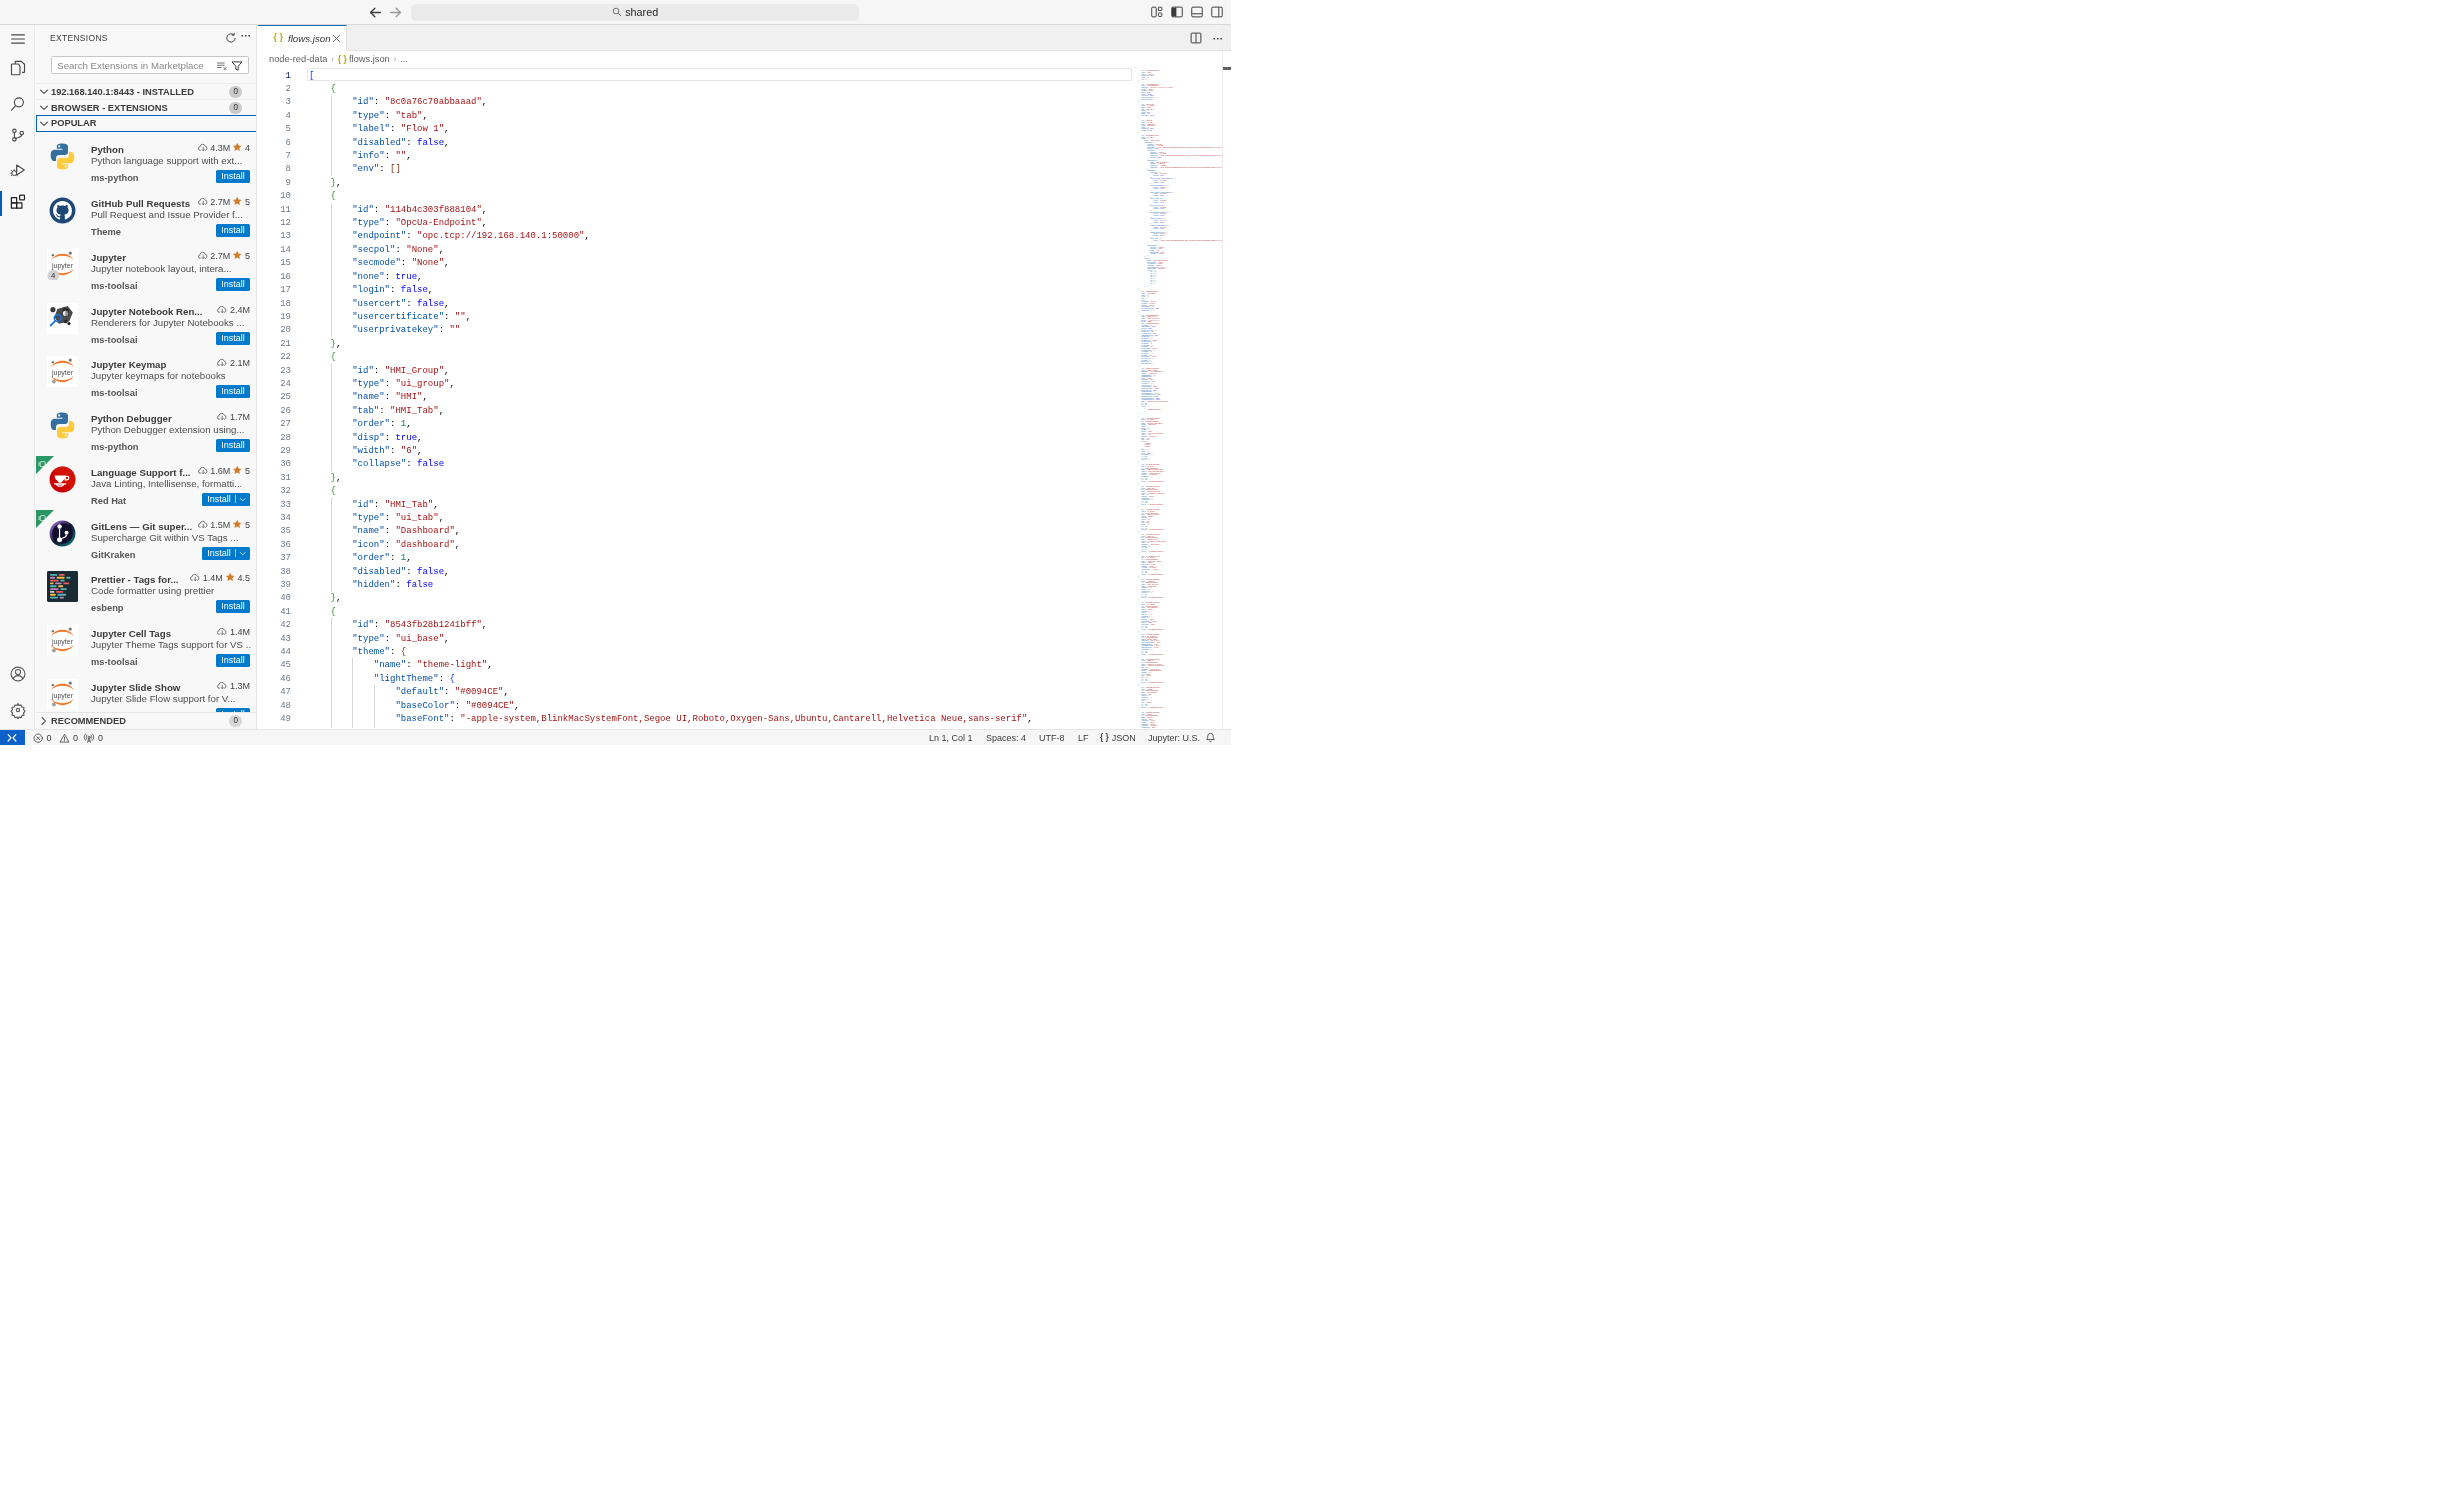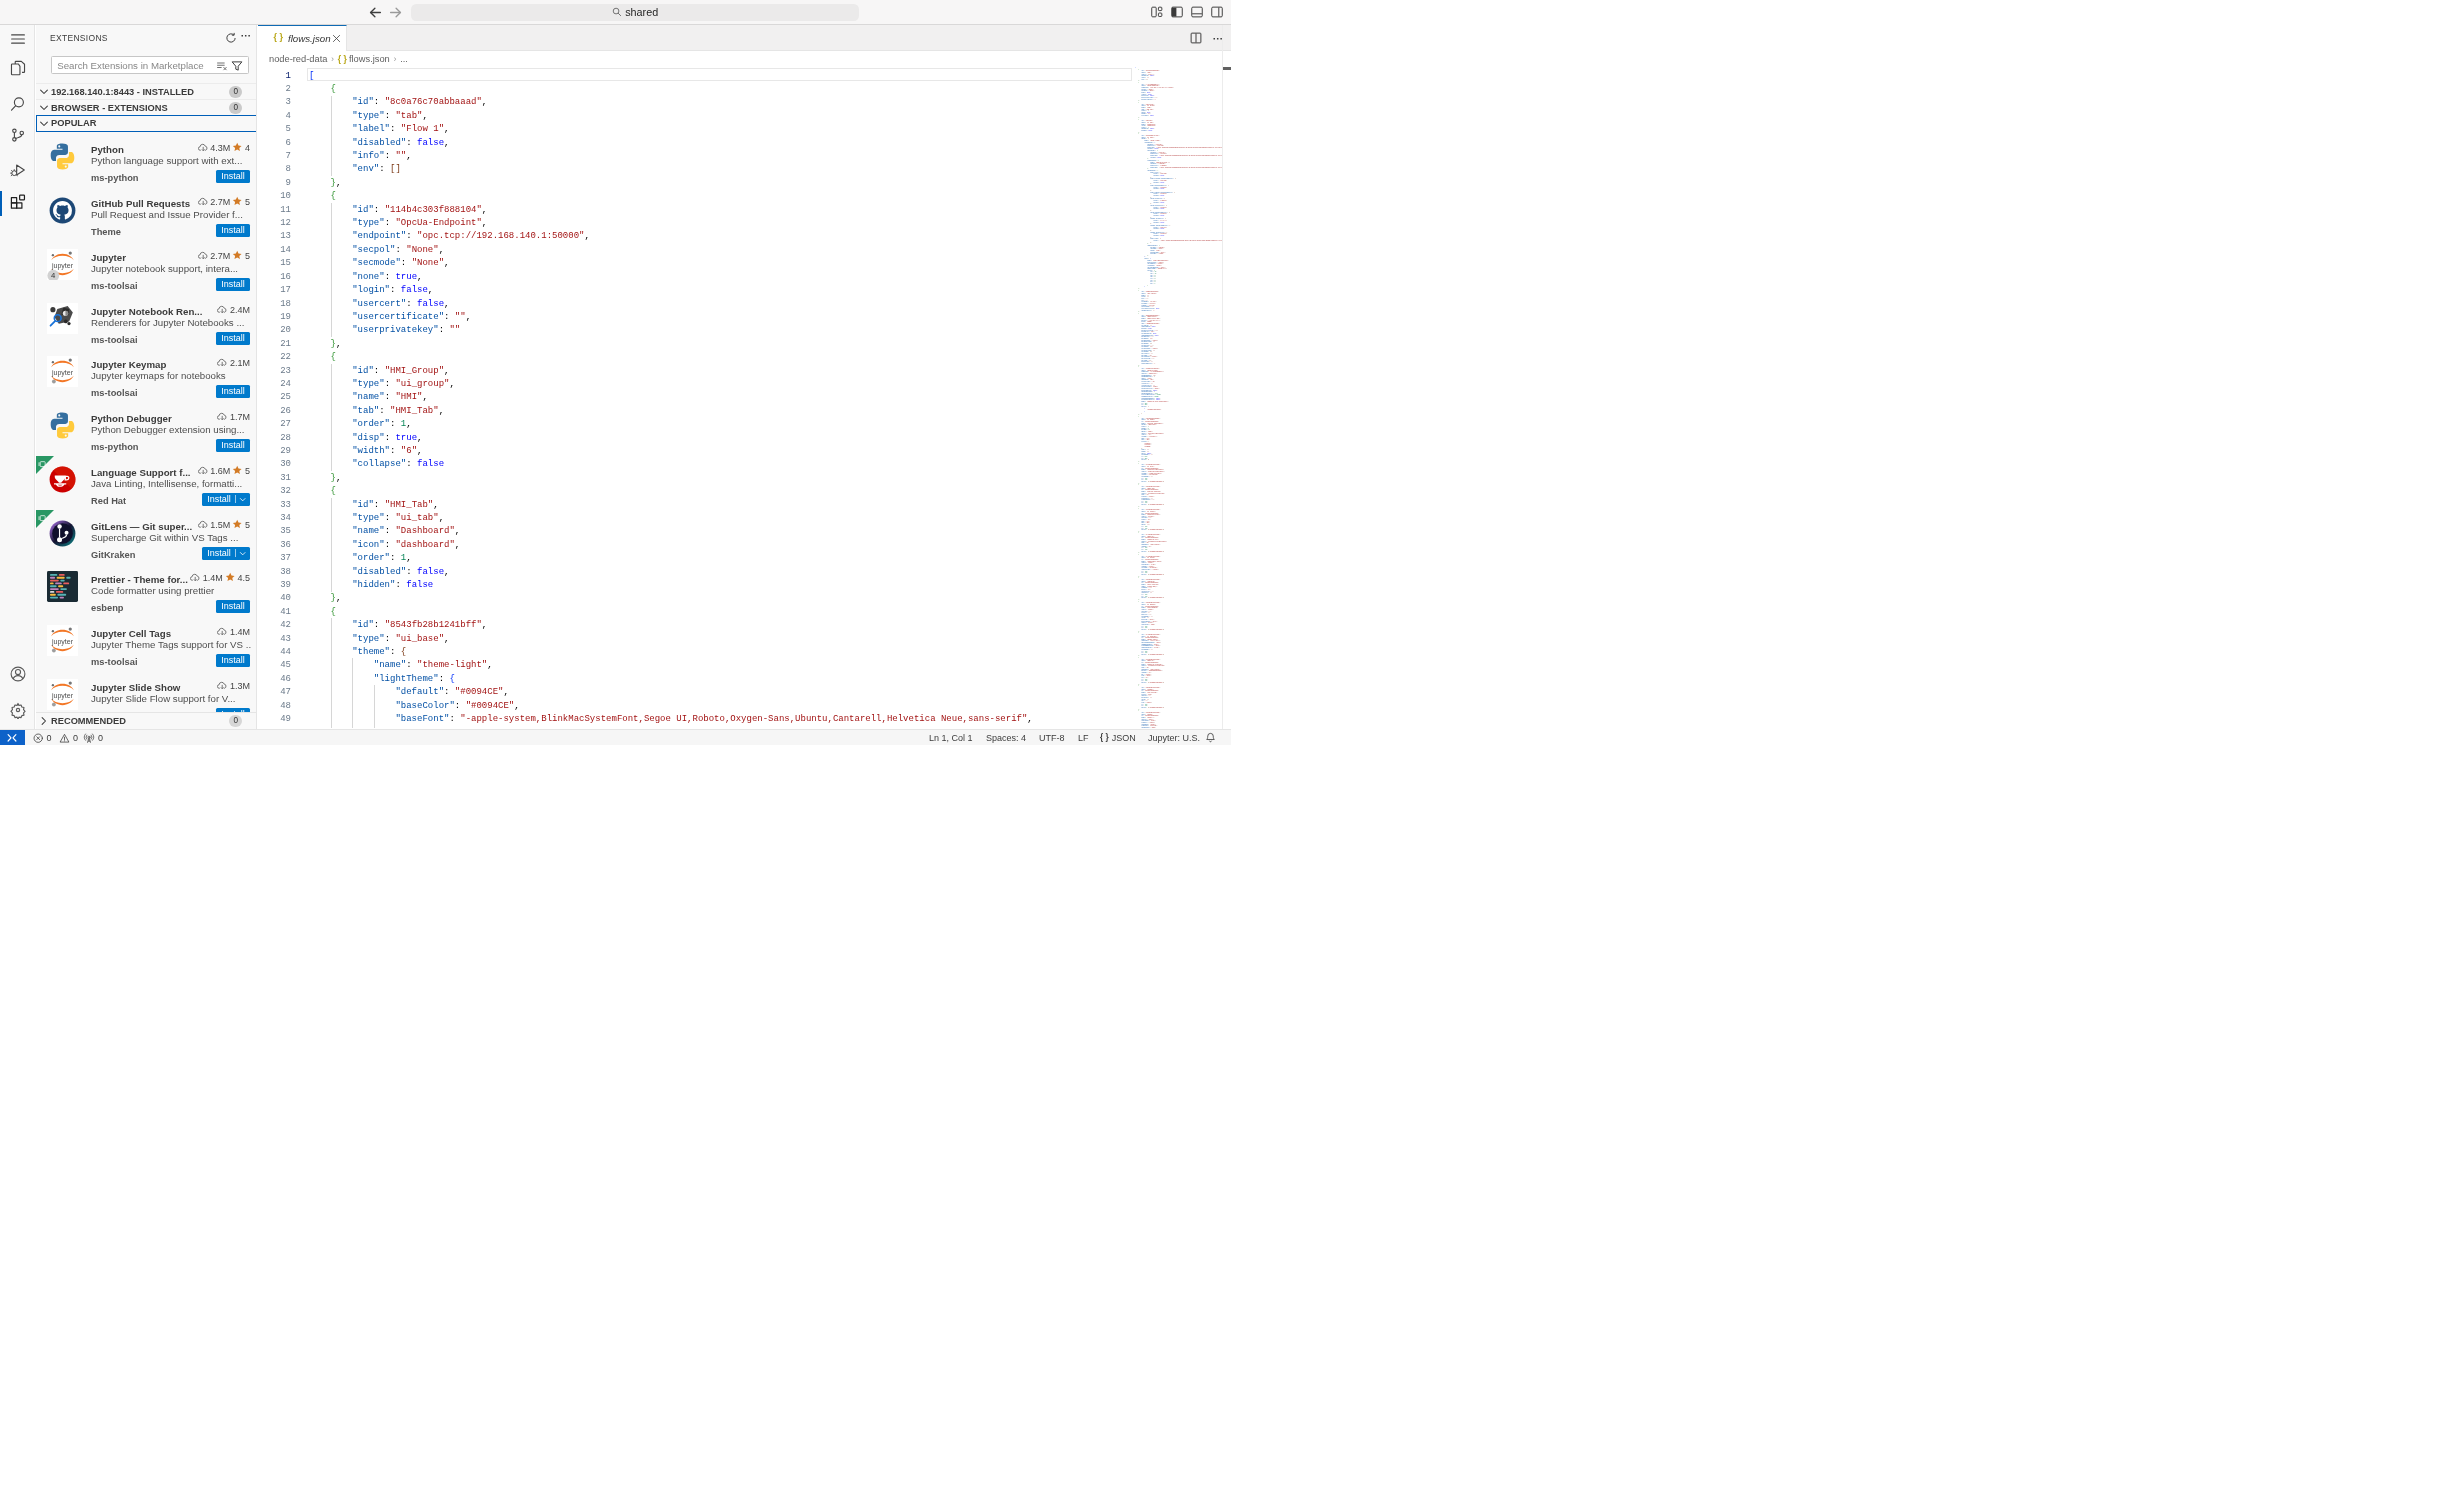--- a/index.html
+++ b/index.html
@@ -266,21 +266,21 @@
                   </svg>
                 </span>
                 <span class="dl">2.7M</span>
                 <span class="staric">
                   <svg width="10.4" height="10.4" viewBox="0 0 16 16" fill="#d37b26">
                     <path d="M8 1.2l2 4.3 4.7.5-3.5 3.2 1 4.6L8 11.4l-4.2 2.4 1-4.6L1.3 6l4.7-.5z"></path>
                   </svg>
                 </span>
                 <span class="dl">5</span>
               </span></div>
-            <div class="xdesc">Jupyter notebook support, intera...</div>
+            <div class="xdesc">Jupyter notebook layout, intera...</div>
             <div class="xl3"><span class="xpub">ms-toolsai</span><span class="install">Install</span></div>
           </div>
 <div class="xrow" style="top:268px">
             <div class="xicon"><svg width="31" height="31" viewBox="0 0 42 42">
                 <rect width="42" height="42" fill="#fff"></rect>
                 <circle cx="8" cy="9" r="3.5" fill="#3b3b3b"></circle>
                 <path d="M14 8l14-4 7 9-5 12-14 3-6-9z" fill="#4a4a4a"></path>
                 <path d="M22 6.5l8 1.5-1.5 9-9-1z" fill="#2b2b2b"></path>
                 <circle cx="25" cy="14" r="3.6" fill="#e8e8e8"></circle>
                 <path d="M25 10.4a3.6 3.6 0 0 1 0 7.2z" fill="#8b8b8b"></path>
@@ -431,21 +431,21 @@
                 <rect x="15" y="19.4" width="7" height="2.5" rx="1.25" fill="#f7ba3e"></rect>
                 <rect x="4" y="23.25" width="12" height="2.5" rx="1.25" fill="#bf85bf"></rect>
                 <rect x="18" y="23.25" width="9" height="2.5" rx="1.25" fill="#56b3b4"></rect>
                 <rect x="4" y="27.1" width="6" height="2.5" rx="1.25" fill="#d9d9d9"></rect>
                 <rect x="12" y="27.1" width="10" height="2.5" rx="1.25" fill="#ea5e5e"></rect>
                 <rect x="4" y="30.95" width="8" height="2.5" rx="1.25" fill="#f7ba3e"></rect>
                 <rect x="14" y="30.95" width="12" height="2.5" rx="1.25" fill="#56b3b4"></rect>
                 <rect x="4" y="34.8" width="11" height="2.5" rx="1.25" fill="#56b3b4"></rect>
                 <rect x="17" y="34.8" width="6" height="2.5" rx="1.25" fill="#bf85bf"></rect>
               </svg></div>
-            <div class="xl1"><span class="xname">Prettier - Theme for...</span><span class="xstats">
+            <div class="xl1"><span class="xname">Prettier - Tags for...</span><span class="xstats">
                 <span class="cloudic">
                   <svg width="10.4" height="10.4" viewBox="0 0 16 16" fill="none" stroke="#525252" stroke-width="1.2">
                     <path d="M4.4 12.7h-.9a2.7 2.7 0 0 1-.3-5.4 4 4 0 0 1 7.8-1 3.3 3.3 0 0 1 .6 6.4h-1.2"></path>
                     <path d="M8 7.5v5.8M6 11.4l2 2 2-2" stroke-linejoin="round"></path>
                   </svg>
                 </span>
                 <span class="dl">1.4M</span>
                 <span class="staric">
                   <svg width="10.4" height="10.4" viewBox="0 0 16 16" fill="#d37b26">
                     <path d="M8 1.2l2 4.3 4.7.5-3.5 3.2 1 4.6L8 11.4l-4.2 2.4 1-4.6L1.3 6l4.7-.5z"></path>

